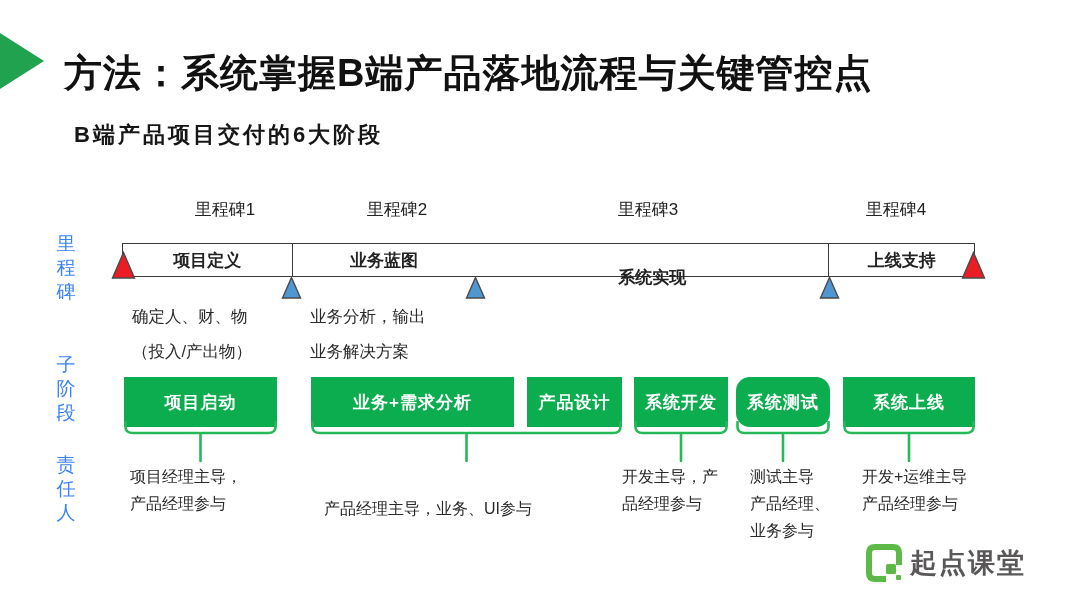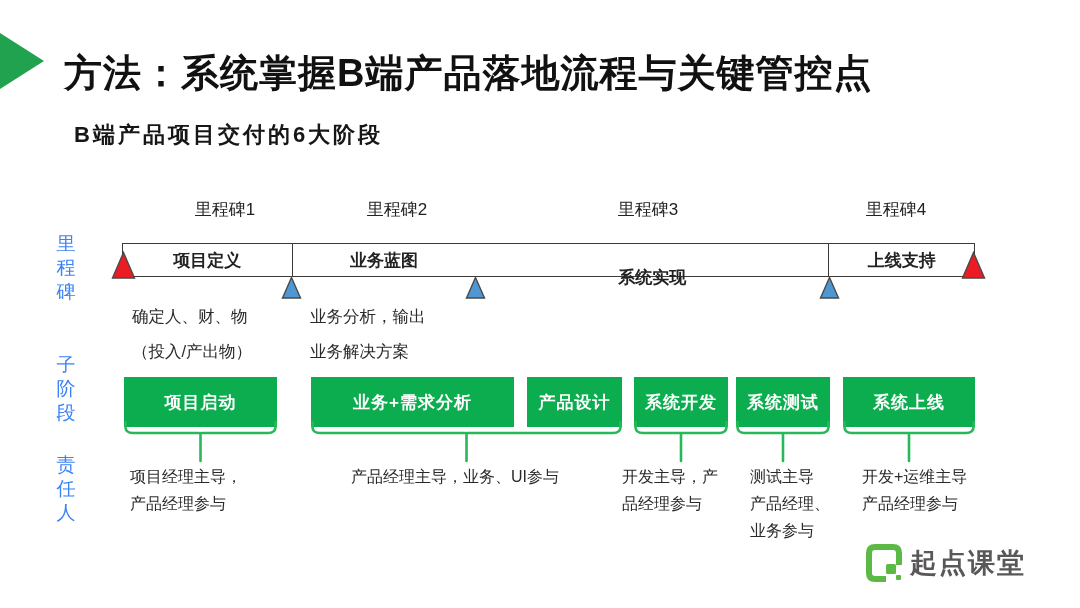--- a/index.html
+++ b/index.html
@@ -118,21 +118,21 @@
   </div>
   <div class="note" style="left:310px;">
     <div>业务分析，输出</div>
     <div>业务解决方案</div>
   </div>
 
   <div class="phase-box" style="left:124px;width:153px;">项目启动</div>
   <div class="phase-box" style="left:311px;width:203px;">业务+需求分析</div>
   <div class="phase-box" style="left:527px;width:95px;">产品设计</div>
   <div class="phase-box" style="left:634px;width:94px;">系统开发</div>
-  <div class="phase-box" style="left:736px;width:94px;">系统测试</div>
+  <div class="phase-box" style="left:736px;width:94px;border-radius:14px;">系统测试</div>
   <div class="phase-box" style="left:843px;width:132px;">系统上线</div>
 
   <svg class="brace" style="left:124px;" width="153" height="42" viewBox="0 0 153 42">
     <path d="M1.5,1 V6 Q1.5,12 9,12 H75 M76.5,12 V40 M78,12 H144 Q151.5,12 151.5,6 V1" fill="none" stroke="#27B959" stroke-width="2.6" stroke-linecap="round"></path>
   </svg>
   <svg class="brace" style="left:311px;" width="311" height="42" viewBox="0 0 311 42">
     <path d="M1.5,1 V6 Q1.5,12 9,12 H154 M155.5,12 V40 M157,12 H302 Q309.5,12 309.5,6 V1" fill="none" stroke="#27B959" stroke-width="2.6" stroke-linecap="round"></path>
   </svg>
   <svg class="brace" style="left:634px;" width="94" height="42" viewBox="0 0 94 42">
     <path d="M1.5,1 V6 Q1.5,12 9,12 H46 M47,12 V40 M48,12 H85 Q92.5,12 92.5,6 V1" fill="none" stroke="#27B959" stroke-width="2.6" stroke-linecap="round"></path>
@@ -141,21 +141,21 @@
     <path d="M1.5,1 V6 Q1.5,12 9,12 H46 M47,12 V40 M48,12 H85 Q92.5,12 92.5,6 V1" fill="none" stroke="#27B959" stroke-width="2.6" stroke-linecap="round"></path>
   </svg>
   <svg class="brace" style="left:843px;" width="132" height="42" viewBox="0 0 132 42">
     <path d="M1.5,1 V6 Q1.5,12 9,12 H65 M66,12 V40 M67,12 H123 Q130.5,12 130.5,6 V1" fill="none" stroke="#27B959" stroke-width="2.6" stroke-linecap="round"></path>
   </svg>
 
   <div class="owner" style="left:130px;">
     <div>项目经理主导，</div>
     <div>产品经理参与</div>
   </div>
-  <div class="owner" style="left:351px;">
+  <div class="owner" style="left:324px;margin-top:32px;">
     <div>产品经理主导，业务、UI参与</div>
   </div>
   <div class="owner" style="left:622px;">
     <div>开发主导，产</div>
     <div>品经理参与</div>
   </div>
   <div class="owner" style="left:750px;">
     <div>测试主导</div>
     <div>产品经理、</div>
     <div>业务参与</div>

